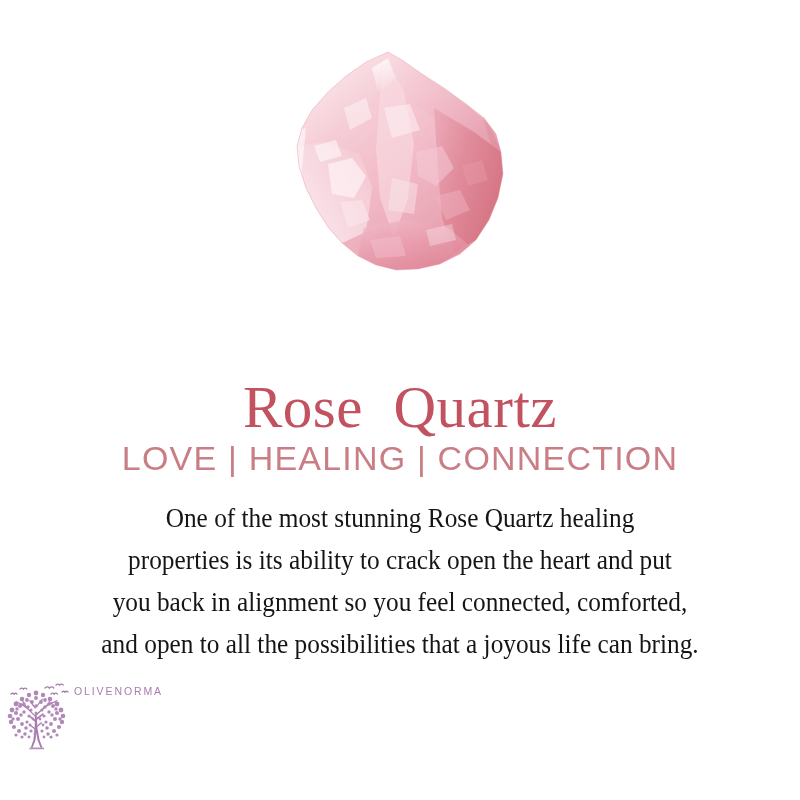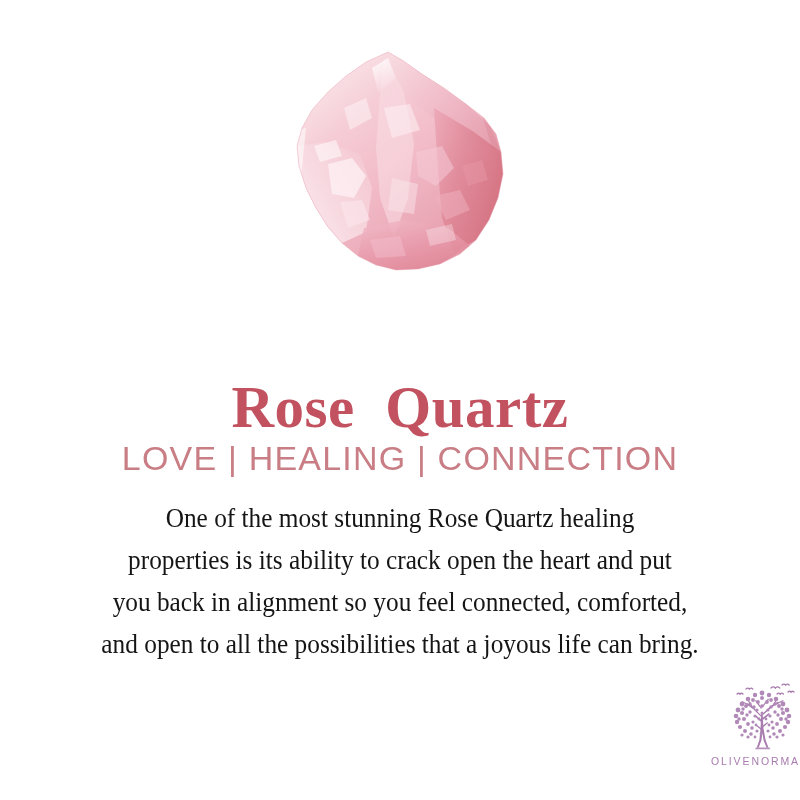--- a/index.html
+++ b/index.html
@@ -40,21 +40,21 @@
   }
 
   
   .title {
     position: absolute;
     left: 0;
     top: 334px;
     width: 800px;
     text-align: center;
     font-family: "Liberation Serif", serif;
-    font-weight: 700;
+    font-weight: 400;
     font-size: 59px;
     line-height: 66px;
     letter-spacing: 0.5px;
     color: #c2525f;
     white-space: pre;
   }
 
   
   .subtitle {
     position: absolute;
@@ -91,22 +91,22 @@
     white-space: pre;
   }
 
   
   .logo {
     position: absolute;
     left: 0;
     top: 682px;
     width: 800px;
     display: flex;
-    flex-direction: column;
-    align-items: flex-end;
+    flex-direction: row;
+    align-items: flex-start;
   }
   .logo-mark {
     display: block;
     width: 74px;
     height: 70px;
   }
   .logo-word {
     margin-top: 3px;
     font-family: "Liberation Sans", sans-serif;
     font-weight: 400;

